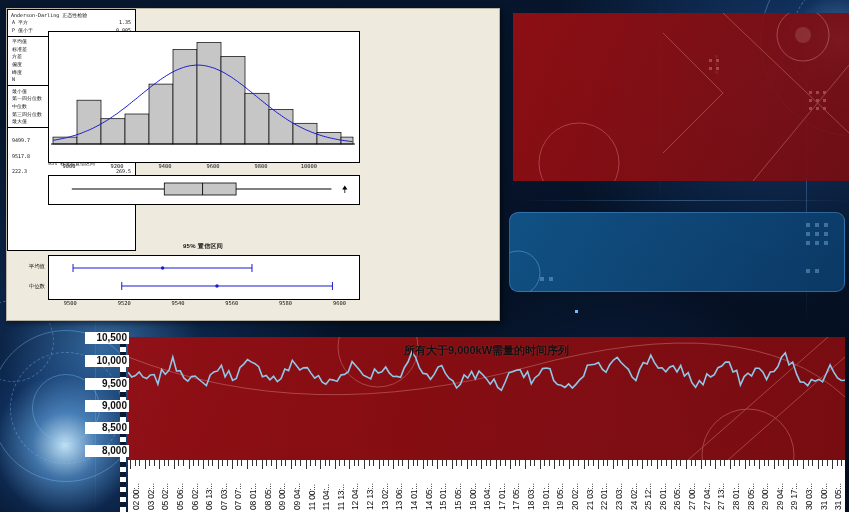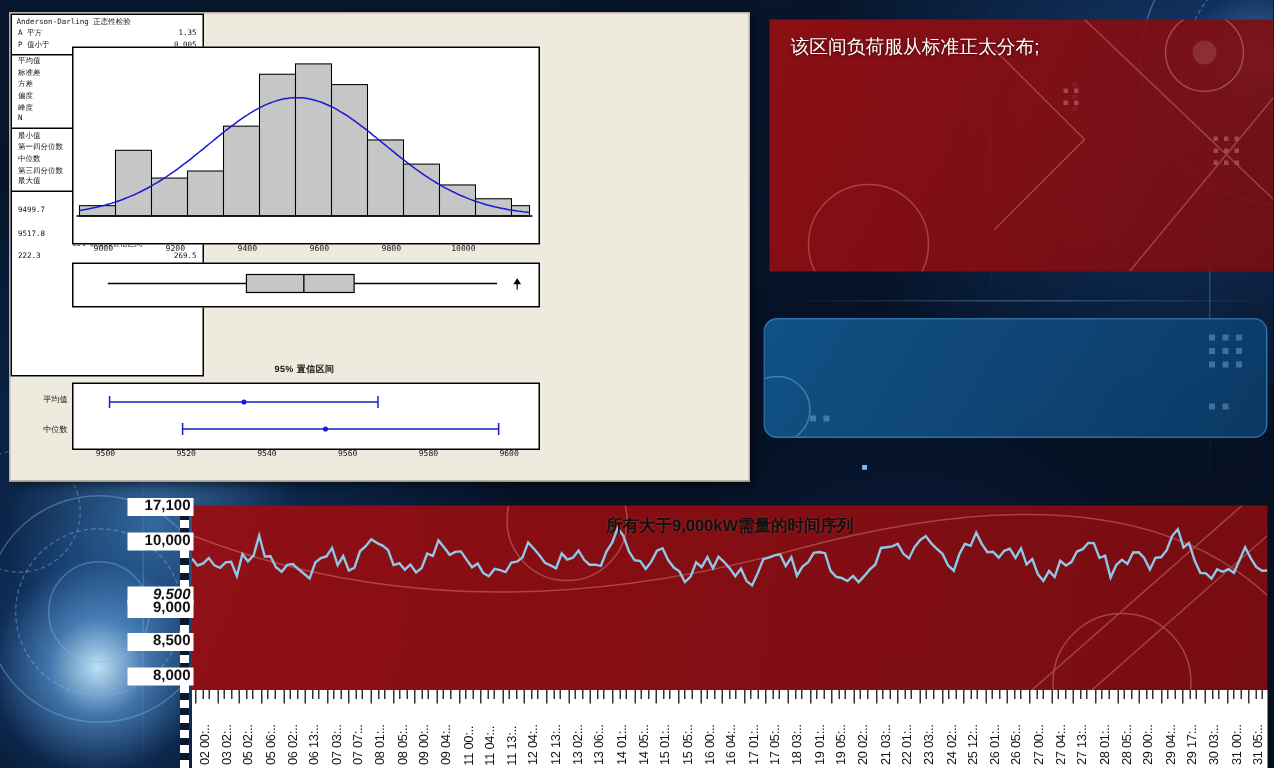--- a/index.html
+++ b/index.html
@@ -298,21 +298,20 @@
         <rect x="303" y="94" width="3" height="3"></rect>
         <rect x="310" y="94" width="3" height="3"></rect>
       <rect x="196" y="46" width="3" height="3"></rect>
         <rect x="203" y="46" width="3" height="3"></rect>
       <rect x="196" y="54" width="3" height="3"></rect>
         <rect x="203" y="54" width="3" height="3"></rect>
     </g>
     <circle cx="66" cy="150" r="40" fill="none" stroke="#ffb9b9" stroke-width="1"></circle>
   </svg>
   <div id="red-lines">
-      <div class="rl">该区间负荷服从标准正太分布;</div>
     </div>
 </div>
 
 <div id="bluebox">
   <svg style="position:absolute;inset:0;opacity:.35" width="334" height="78" viewBox="0 0 334 78">
     <g fill="#9fd4ff">
       <rect x="296" y="10" width="4" height="4"></rect>
         <rect x="305" y="10" width="4" height="4"></rect>
         <rect x="314" y="10" width="4" height="4"></rect>
       <rect x="296" y="19" width="4" height="4"></rect>
@@ -338,23 +337,23 @@
     <path d="M600 123 L717 20" stroke="#ffc2c2" stroke-width="1"></path>
     <circle cx="620" cy="118" r="46" fill="none" stroke="#ffc2c2" stroke-width="1"></circle>
     <circle cx="250" cy="10" r="40" fill="none" stroke="#ffc2c2" stroke-width="1"></circle>
   </svg>
   <svg id="ts-svg" style="position:absolute;inset:0" width="717" height="123" viewBox="0 0 717 123" preserveAspectRatio="none">
     <polyline id="ts-line" fill="none" stroke="#8fc7e8" stroke-width="1.6" points="0.0,35.3 3.7,40.0 7.5,38.6 11.2,35.0 14.9,39.9 18.7,41.6 22.4,37.9 26.1,37.5 29.9,47.1 33.6,32.5 37.3,37.2 41.1,33.2 44.8,20.0 48.5,34.0 52.3,33.8 56.0,41.2 59.8,44.2 63.5,39.6 67.2,39.0 71.0,42.5 74.7,45.5 78.4,48.7 82.2,38.0 85.9,35.0 89.6,33.9 93.4,28.3 97.1,39.8 100.8,33.7 104.6,43.4 108.3,41.5 112.0,30.5 115.8,27.1 119.5,22.5 123.2,24.9 127.0,26.7 130.7,29.7 134.4,39.7 138.2,38.5 141.9,42.8 145.6,39.3 149.4,44.6 153.1,41.6 156.8,32.1 160.6,33.6 164.3,23.3 168.0,27.9 171.8,32.9 175.5,30.9 179.3,30.6 183.0,36.1 186.7,41.2 190.5,38.7 194.2,45.1 197.9,47.2 201.7,42.3 205.4,43.1 209.1,44.4 212.9,38.0 216.6,37.4 220.3,34.7 224.1,24.6 227.8,28.7 231.5,33.0 235.3,38.2 239.0,39.9 242.7,41.9 246.5,31.9 250.2,36.1 253.9,34.8 257.7,30.0 261.4,36.2 265.1,39.5 268.9,39.4 272.6,40.2 276.3,30.7 280.1,24.8 283.8,15.2 287.5,20.1 291.3,30.6 295.0,36.4 298.8,37.0 302.5,42.3 306.2,37.4 310.0,30.1 313.7,28.5 317.4,36.4 321.2,41.4 324.9,43.9 328.6,51.0 332.4,47.4 336.1,37.9 339.8,41.1 343.6,34.4 347.3,41.9 351.0,34.1 354.8,37.7 358.5,41.9 362.2,47.2 366.0,42.1 369.7,50.4 373.4,53.3 377.2,45.0 380.9,35.8 384.6,34.7 388.4,33.2 392.1,32.6 395.8,40.3 399.6,34.5 403.3,46.8 407.0,40.7 410.8,37.8 414.5,31.6 418.3,31.0 422.0,31.8 425.7,43.6 429.5,47.6 433.2,48.3 436.9,50.4 440.7,46.9 444.4,51.1 448.1,47.1 451.9,42.6 455.6,39.3 459.3,28.3 463.1,27.8 466.8,27.3 470.5,25.6 474.3,32.2 478.0,35.3 481.7,27.7 485.5,23.0 489.2,20.4 492.9,25.3 496.7,29.0 500.4,32.3 504.1,40.0 507.9,43.5 511.6,32.4 515.3,25.5 519.1,26.9 522.8,18.1 526.5,25.6 530.3,31.1 534.0,30.8 537.8,34.8 541.5,30.2 545.2,28.8 549.0,34.9 552.7,28.5 556.4,39.2 560.2,35.7 563.9,45.7 567.6,50.3 571.4,43.6 575.1,47.7 578.8,36.9 582.6,40.0 586.3,37.7 590.0,30.7 593.8,29.1 597.5,25.0 601.2,25.1 605.0,35.0 608.7,33.4 612.4,48.1 616.2,39.6 619.9,36.2 623.6,39.0 627.4,31.3 631.1,31.2 634.8,34.9 638.6,42.7 642.3,34.9 646.0,34.5 649.8,29.8 653.5,20.2 657.3,15.8 661.0,28.0 664.7,25.0 668.5,36.9 672.2,44.9 675.9,45.2 679.7,48.7 683.4,42.5 687.1,44.2 690.9,42.4 694.6,44.9 698.3,36.5 702.1,27.9 705.8,35.1 709.5,41.0 713.3,43.5 717,43.3"></polyline>
   </svg>
 </div>
 <div id="tstitle">所有大于9,000kW需量的时间序列</div>
 <div id="ylabels">
-    <div class="ylab" style="left: 85px; width: 40px; top: 332px;">17,100</div>
+    <div class="ylab" style="left: 85px; width: 40px; top: 332px;">10,500</div>
     <div class="ylab" style="left: 85px; width: 40px; top: 354.6px;">10,000</div>
-    <div class="ylab" style="left: 85px; width: 40px; top: 391px; font-style: italic;">9,500</div>
+    <div class="ylab" style="left: 85px; width: 40px; top: 378px;">9,500</div>
     <div class="ylab" style="left: 85px; width: 40px; top: 399.8px;">9,000</div>
     <div class="ylab" style="left: 85px; width: 40px; top: 422.4px;">8,500</div>
     <div class="ylab" style="left: 85px; width: 40px; top: 445px;">8,000</div>
   </div>
 <div id="xaxis">
     <div class="xtick" style="left: 2px; height: 9px;"></div>
     <div class="xtick" style="left: 6.5px; height: 6px;"></div>
     <div class="xtick" style="left: 11px; height: 6px;"></div>
     <div class="xt" style="left: 3px;">02 00:..</div>
     <div class="xtick" style="left: 16.6327px; height: 9px;"></div>

